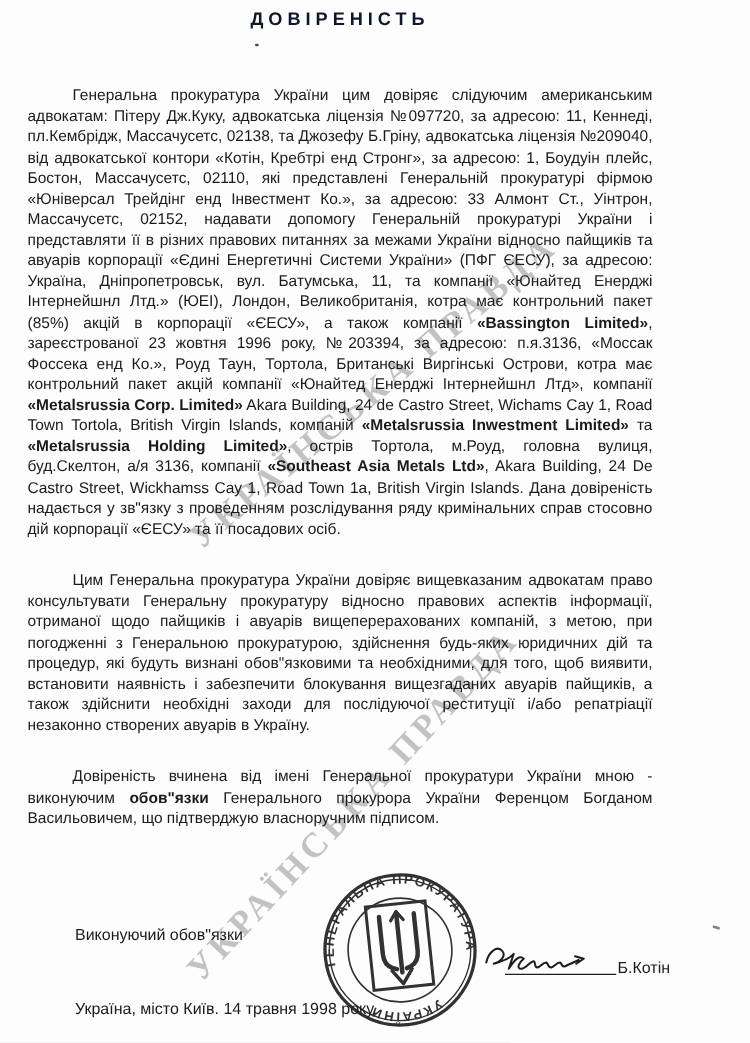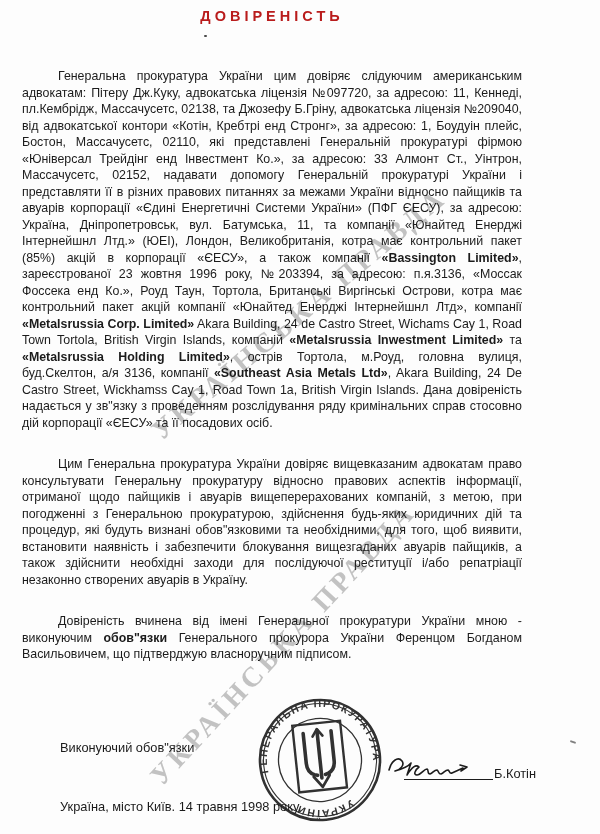--- a/index.html
+++ b/index.html
@@ -4,21 +4,21 @@
 <style>
   html,body{margin:0;padding:0;}
   body{width:600px;height:834px;background:#e8e8e8;}
   .page{
     position:relative;width:600px;height:834px;background:#fdfdfd;
     overflow:hidden;font-family:"Liberation Sans",sans-serif;color:#1b1b1b;
   }
   .title{
     position:absolute;top:8px;left:22px;width:500px;margin:0;
     text-align:center;font-size:14.5px;font-weight:bold;letter-spacing:4px;
-    color:#b91c1c;
+    color:#0f172a;
   }
   .body-text{
     position:absolute;top:68px;left:22px;width:500px;
     font-size:12.4px;line-height:16.5px;text-align:justify;
   }
   .para{margin:0;text-indent:36px;}
   .para + .para{margin-top:25px;}
   .para.p-2{margin-top:10px;}
   .para span.b{font-weight:bold;}
   .sig-line1{position:absolute;left:60px;top:740px;font-size:12.8px;}

